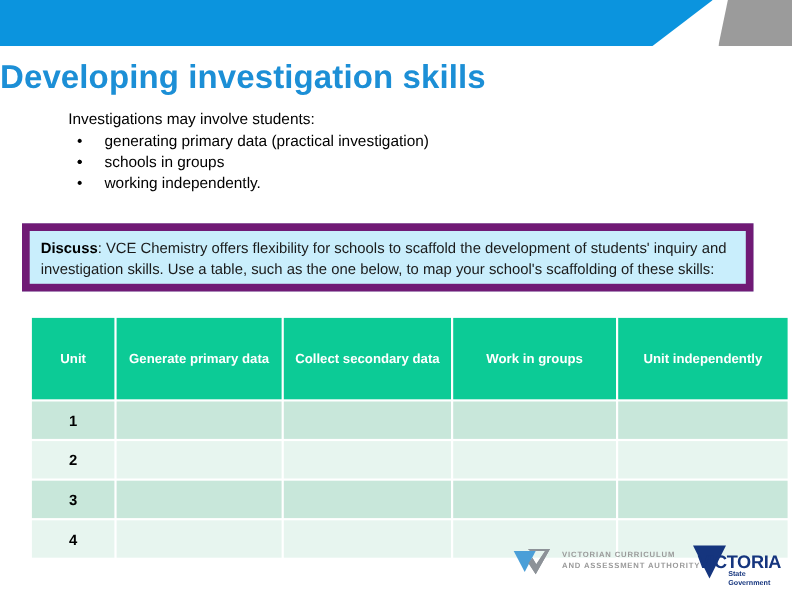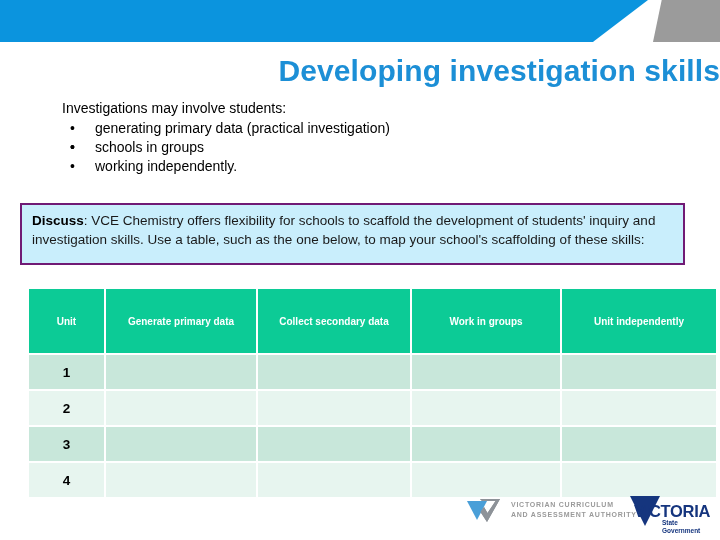--- a/index.html
+++ b/index.html
@@ -41,21 +41,21 @@
     background: #9b9b9b;
     clip-path: polygon(13% 0, 100% 0, 100% 100%, 0 100%);
   }
 
   
   .title {
     position: absolute;
     top: 54px;
     left: 0;
     width: 720px;
-    text-align: right;
+    text-align: left;
     color: #1c8fd6;
     font-size: 30px;
     font-weight: bold;
     letter-spacing: 0.1px;
     line-height: 34px;
   }
 
   
   .intro-block {
     position: absolute;
@@ -86,21 +86,21 @@
   }
 
   
   .discuss-box {
     position: absolute;
     left: 20px;
     top: 203px;
     width: 665px;
     height: 62px;
     background: #c9eefc;
-    border: 2px solid #701a75;
+    border: 7px solid #701a75;
     box-sizing: border-box;
     padding: 6px 9px 0 10px;
     font-size: 13.5px;
     line-height: 19px;
     color: #1a1a1a;
   }
   .discuss-label {
     font-weight: bold;
     color: #000000;
   }
@@ -111,27 +111,27 @@
     left: 27px;
     top: 287px;
     width: 656px;
     border-collapse: separate;
     border-spacing: 2px;
     table-layout: fixed;
   }
   .skills-table th {
     background: #0ccb96;
     color: #ffffff;
-    font-size: 10px;
+    font-size: 12px;
     font-weight: bold;
     line-height: 17px;
     height: 52px;
     vertical-align: middle;
     text-align: center;
-    padding: 6px 3px;
+    padding: 11px 3px;
   }
   .skills-table td {
     height: 34px;
     font-size: 13.5px;
     font-weight: bold;
     color: #000000;
     text-align: center;
     vertical-align: middle;
     padding: 0;
   }

